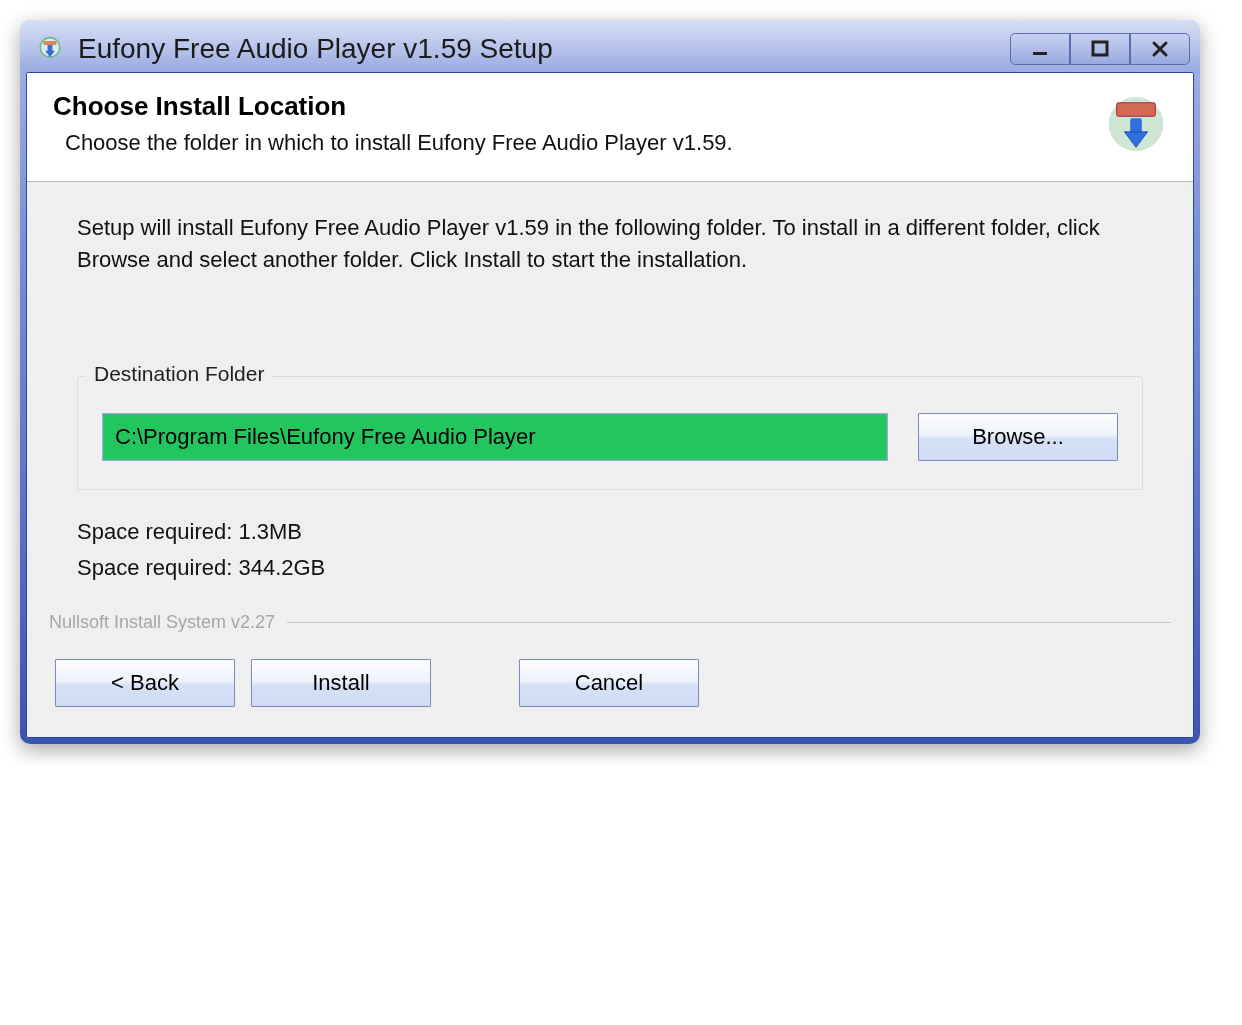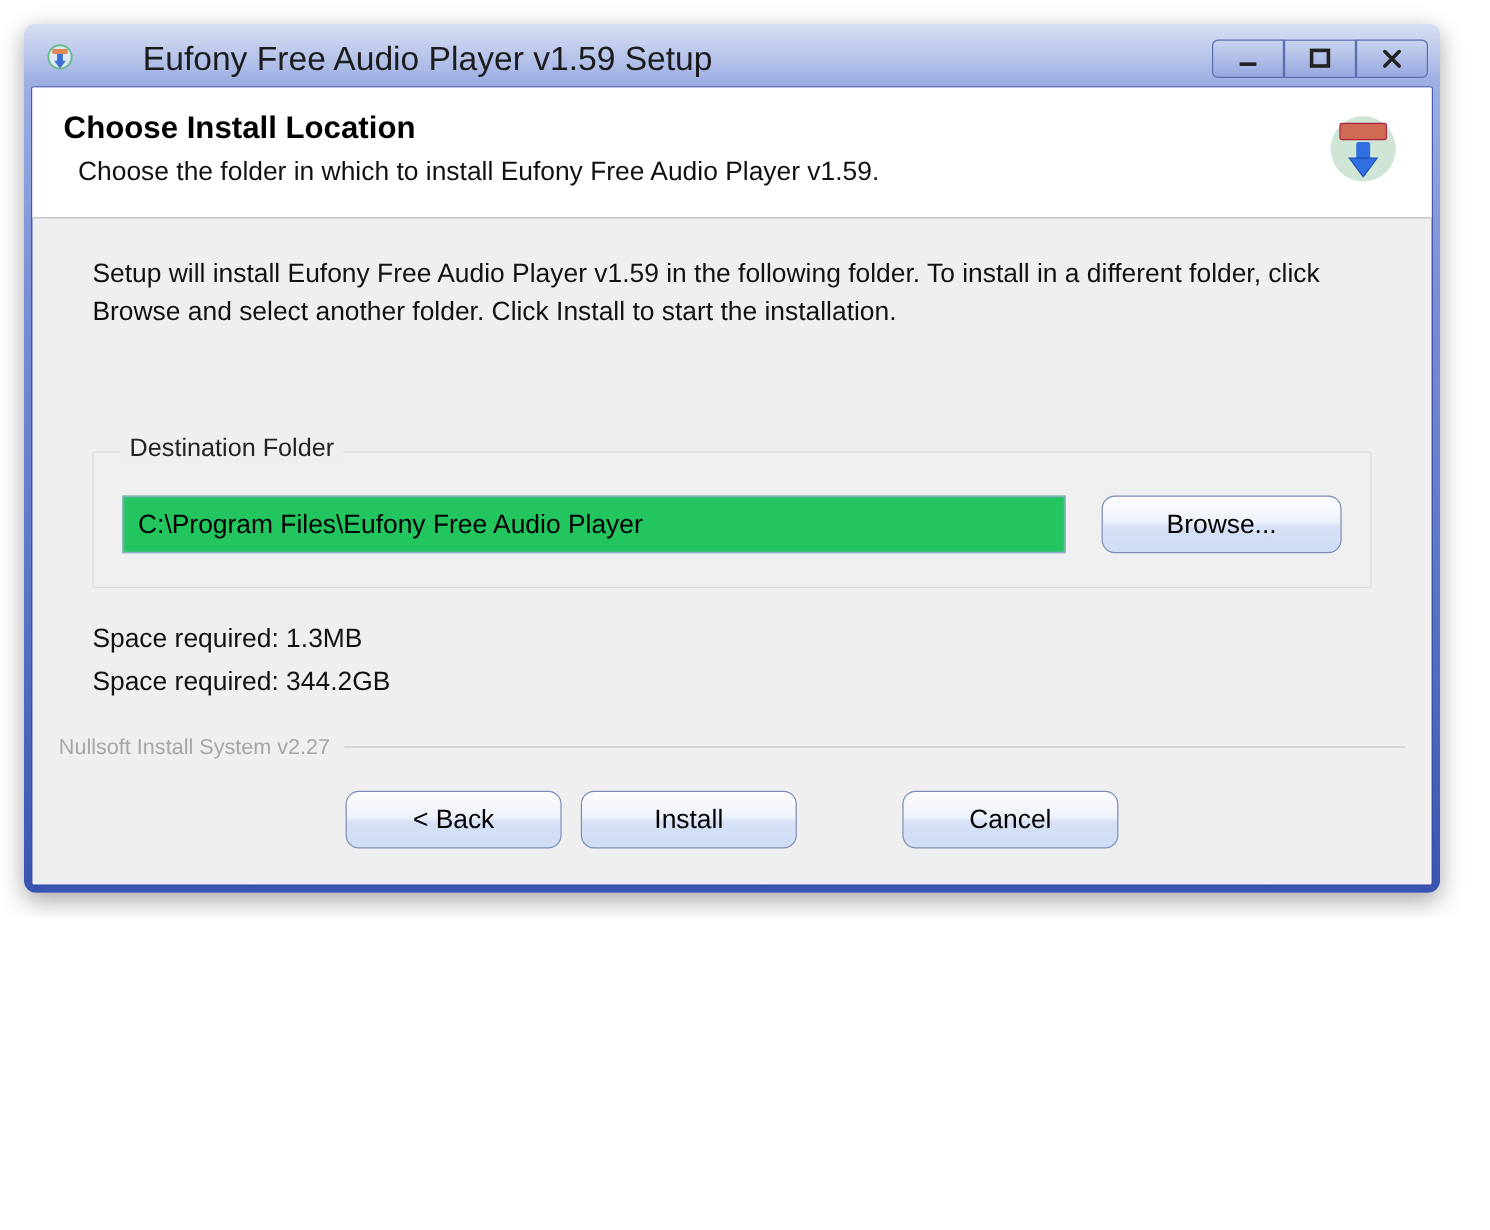--- a/index.html
+++ b/index.html
@@ -28,21 +28,20 @@
     border-radius:10px 10px 0 0;
     pointer-events:none;
   }
   .titlebar {
     height: 46px;
     display: flex;
     align-items: center;
     padding: 0 4px 0 10px;
     color: #1b1b1b;
     position:relative;
-    gap:41px;
   }
   .titlebar-icon {
     width: 28px; height: 28px;
     margin-right: 14px;
     display:flex;align-items:center;justify-content:center;
   }
   .title-text {
     font-size: 28px;
     flex: 1;
     white-space: nowrap;
@@ -110,21 +109,21 @@
   .fieldset{
     border:1px solid #dcdcdc;
     border-radius:3px;
     padding:36px 24px 28px 24px;
     position:relative;
     background:#f0f0f0;
   }
   .fieldset-legend{
     position:absolute;
     top:-15px;
-    left:22px;
+    left:8px;
     background:#efefef;
     padding:0 8px;
     font-size:21px;
     color:#222;
   }
   .dest-row{
     display:flex;
     gap:30px;
     align-items:center;
   }
@@ -137,21 +136,21 @@
     padding:0 12px;
     font-family:inherit;
     color:#000;
     box-shadow:inset 0 0 0 1px rgba(160,180,230,0.2);
   }
   .std-btn{
     height:48px;
     min-width:200px;
     background:linear-gradient(to bottom,#fdfdfd 0%,#eef2fb 45%,#d6e1f6 55%,#cfdcf5 100%);
     border:1px solid #7a8bb5;
-    border-radius:11px;
+    border-radius:1px;
     font-size:22px;
     font-family:inherit;
     color:#000;
     cursor:pointer;
     padding:0 20px;
   }
 
   .space-info{
     margin-top:24px;
     font-size:22px;
@@ -169,21 +168,21 @@
     color:#a6a6a6;
     white-space:nowrap;
     padding-right:12px;
   }
   .footer-line{
     flex:1;height:1px;background:#c6c6c6;
   }
 
   .button-row{
     display:flex;
-    justify-content:center;
+    justify-content:flex-start;
     gap:36px;
     padding:26px 28px 30px 28px;
   }
   .button-row .spacer{width:16px;}
 </style>
 </head>
 <body>
 
 <div class="window">
 

